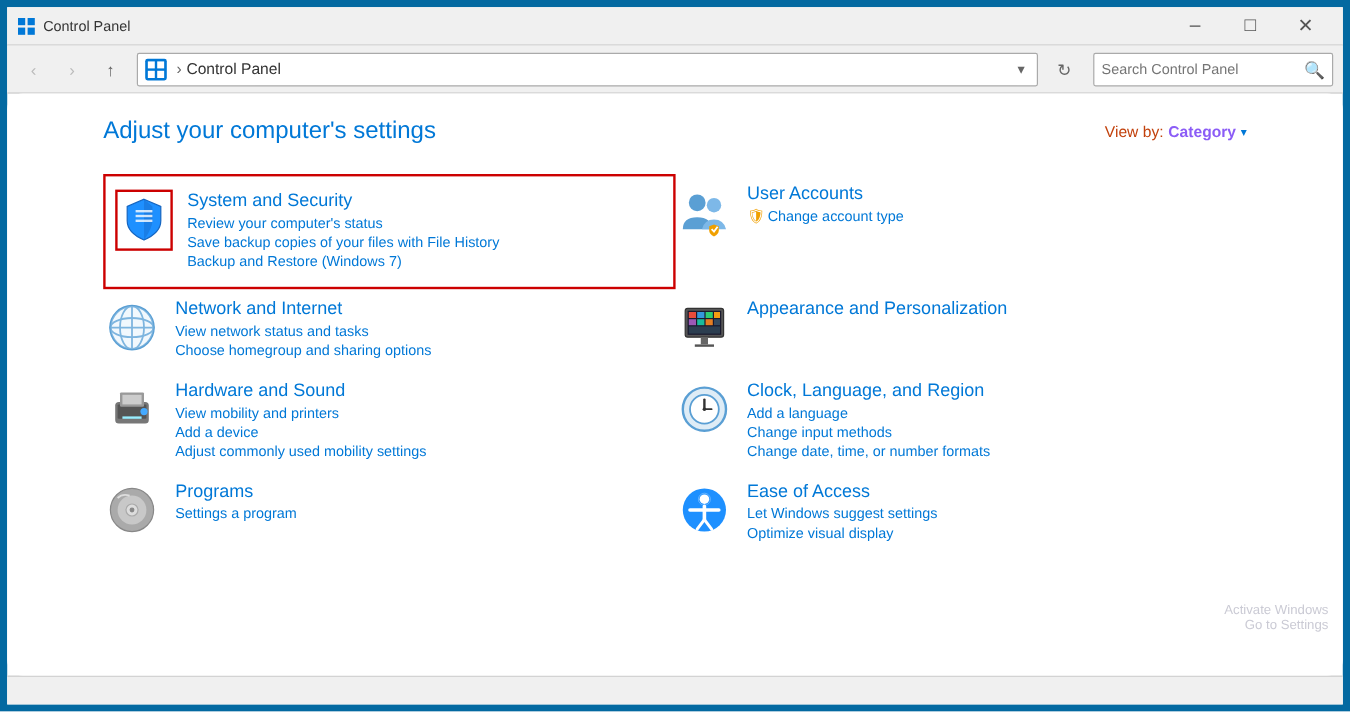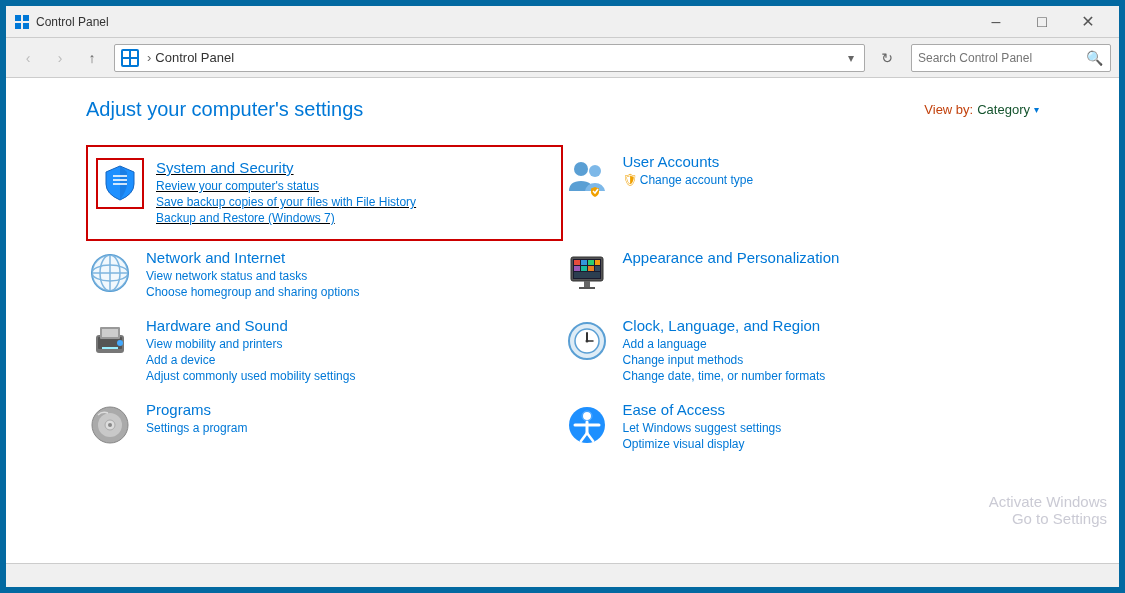--- a/index.html
+++ b/index.html
@@ -192,22 +192,23 @@
     }
     .view-by {
       display: flex;
       align-items: center;
       gap: 4px;
       font-size: 13px;
       color: #333;
     }
     .view-by-label { color: #c2410c; }
     .view-by-value {
-      color: #14532d;
-      cursor: pointer;
+      color: #8b5cf6;
+      cursor: pointer;
+      font-weight: bold;
     }
     .view-by-chevron { color: #0078d7; font-size: 10px; }
 
     
     .categories {
       display: grid;
       grid-template-columns: 1fr 1fr;
       gap: 0;
     }
     .category-item {
@@ -257,21 +258,21 @@
       padding: 0 8px;
     }
 
     
     .watermark {
       position: absolute;
       bottom: 36px;
       right: 12px;
       text-align: right;
       color: rgba(150,150,170,0.5);
-      font-size: 15px;
+      font-size: 11px;
       pointer-events: none;
     }
   </style>
 </head>
 <body>
 
 <div class="window">
 
   <div class="title-bar">
     <div class="title-bar-icon">
@@ -321,21 +322,21 @@
       <div class="view-by">
         <span class="view-by-label">View by:</span>
         <span class="view-by-value">Category</span>
         <span class="view-by-chevron">▾</span>
       </div>
     </div>
 
     <div class="categories">
 
       <div style="border: 2px solid rgb(204, 0, 0); padding: 4px 8px; display: flex; align-items: flex-start; gap: 12px;">
-          <div class="category-item" style="position: relative; text-decoration: underline;">
+          <div class="category-item" style="position: relative;">
         <div class="cat-icon">
           <div class="cat-highlighted" style="border: 2px solid rgb(204, 0, 0); padding: 2px; display: inline-block;">
             <svg width="40" height="40" viewBox="0 0 40 40">
 
               <path d="M20 4 L34 10 L34 22 Q34 32 20 38 Q6 32 6 22 L6 10 Z" fill="#1e90ff" stroke="#1565c0" stroke-width="1"></path>
               <path d="M20 4 L27 10 L27 22 Q27 28 20 38 L20 4" fill="#1565c0" opacity="0.4"></path>
 
               <rect x="13" y="13" width="14" height="2" fill="white" opacity="0.8"></rect>
               <rect x="13" y="17" width="14" height="2" fill="white" opacity="0.8"></rect>
               <rect x="13" y="21" width="14" height="2" fill="white" opacity="0.8"></rect>

